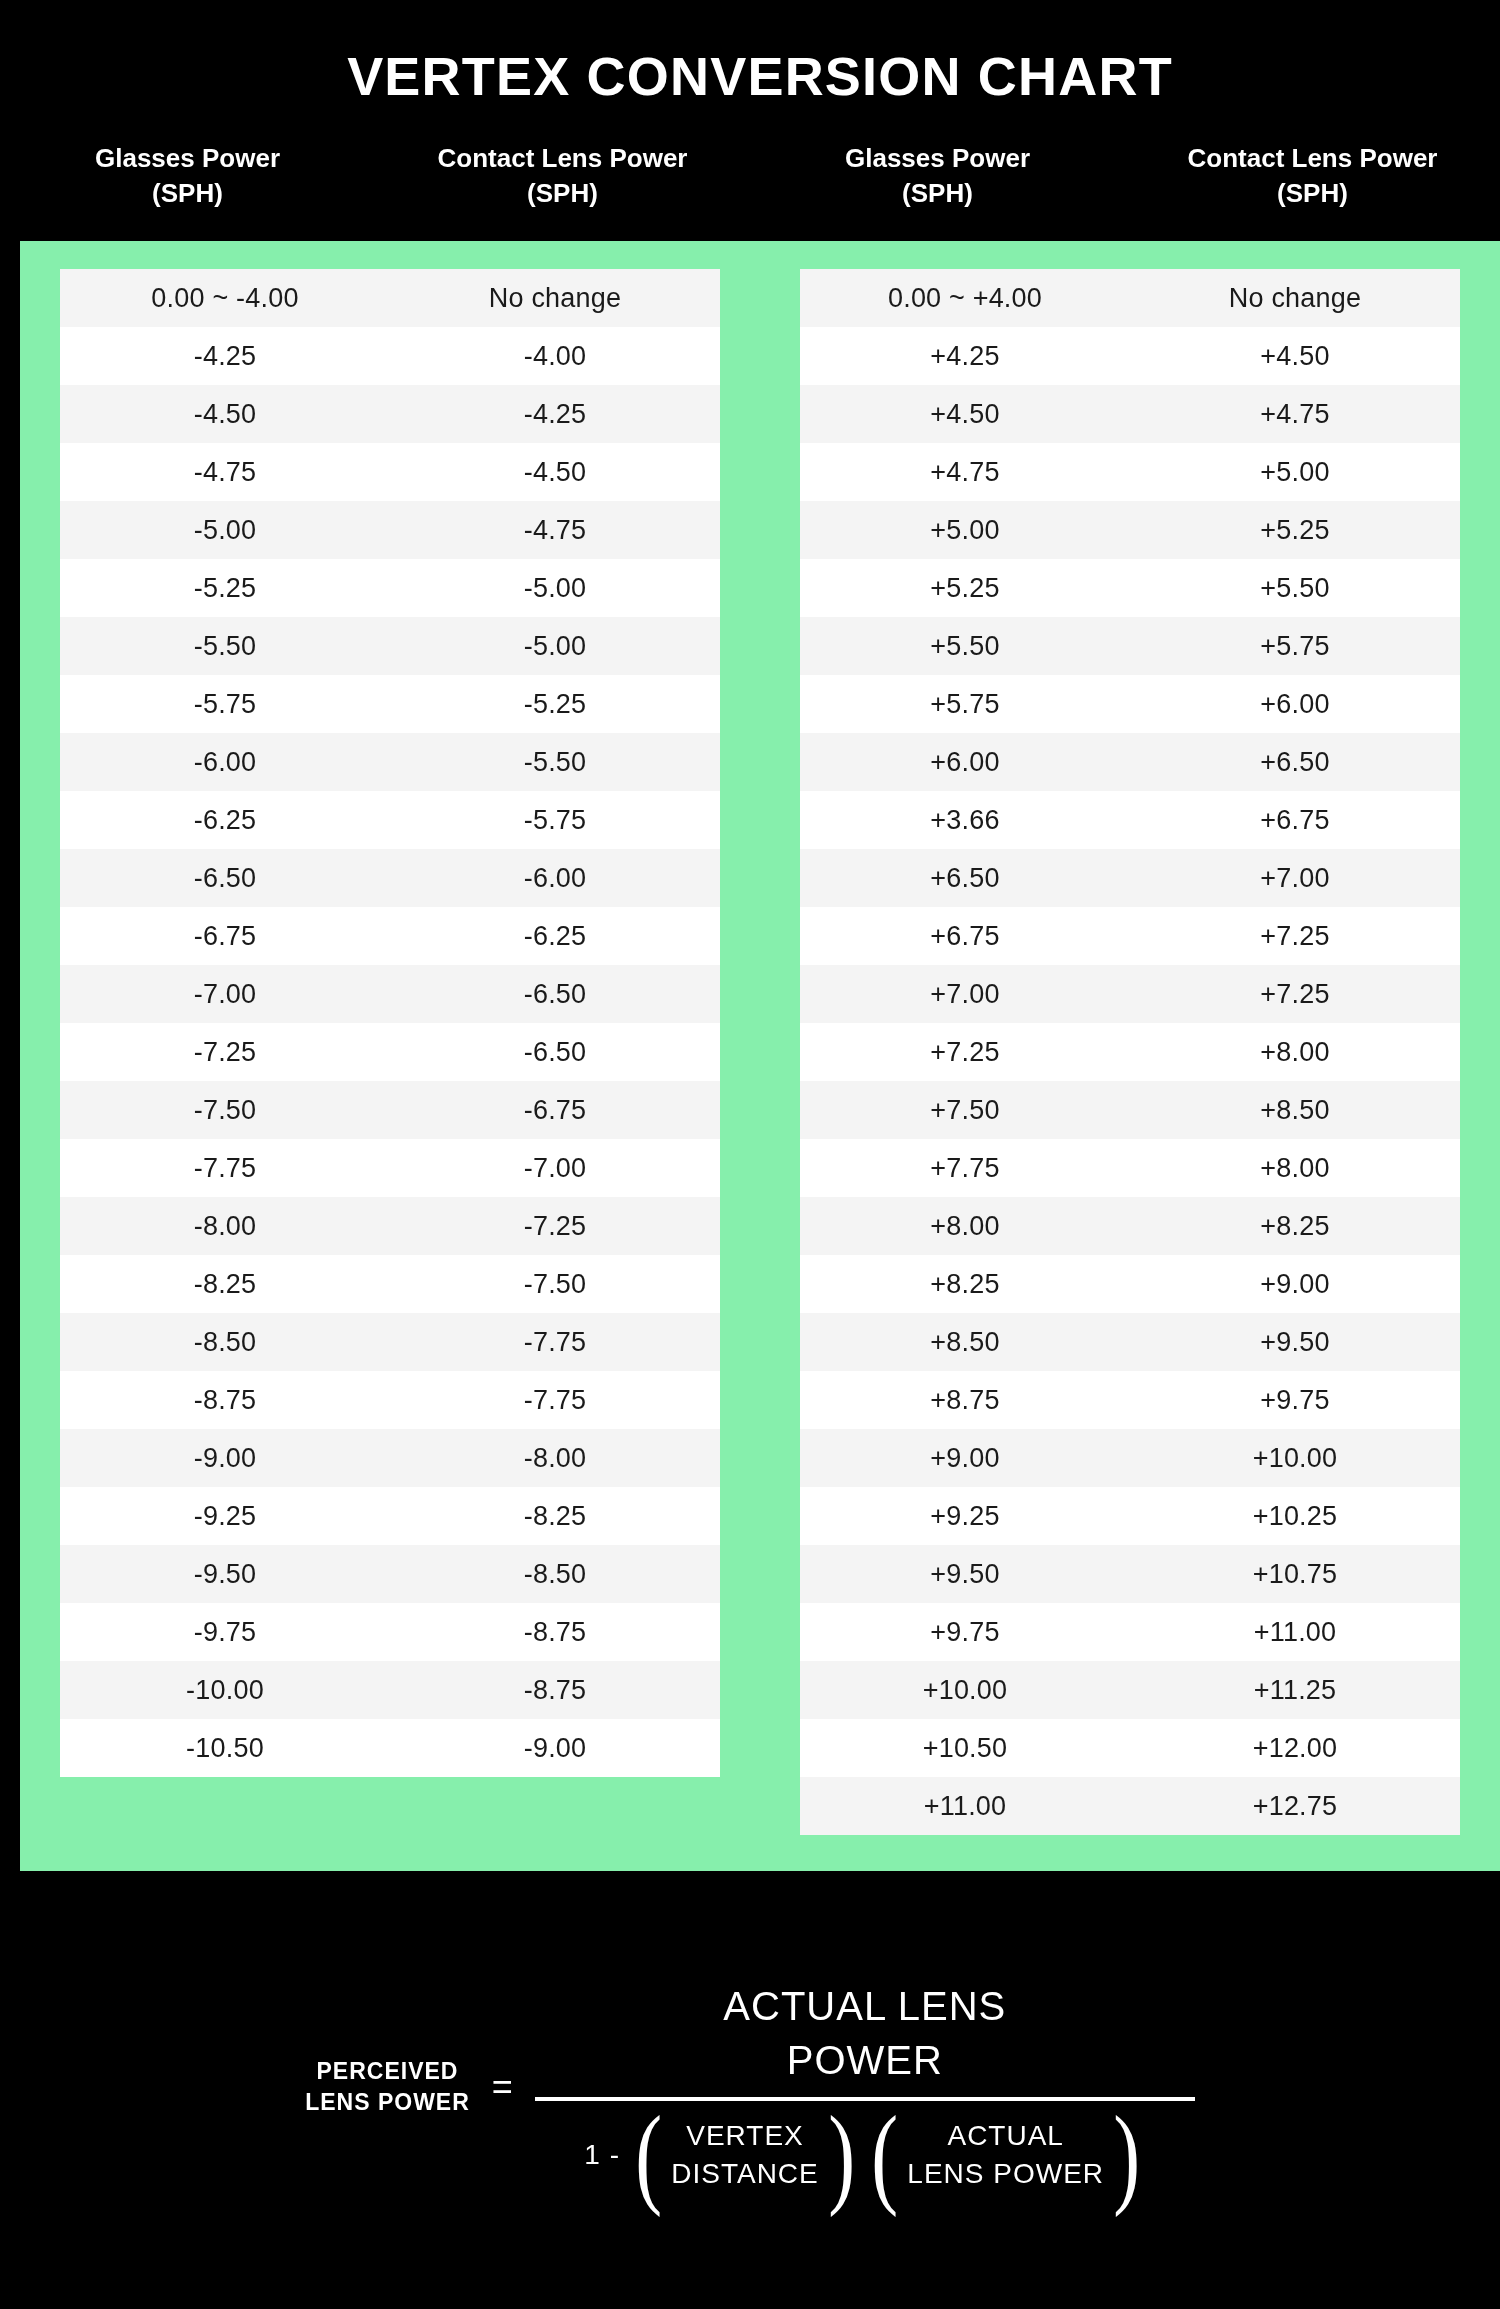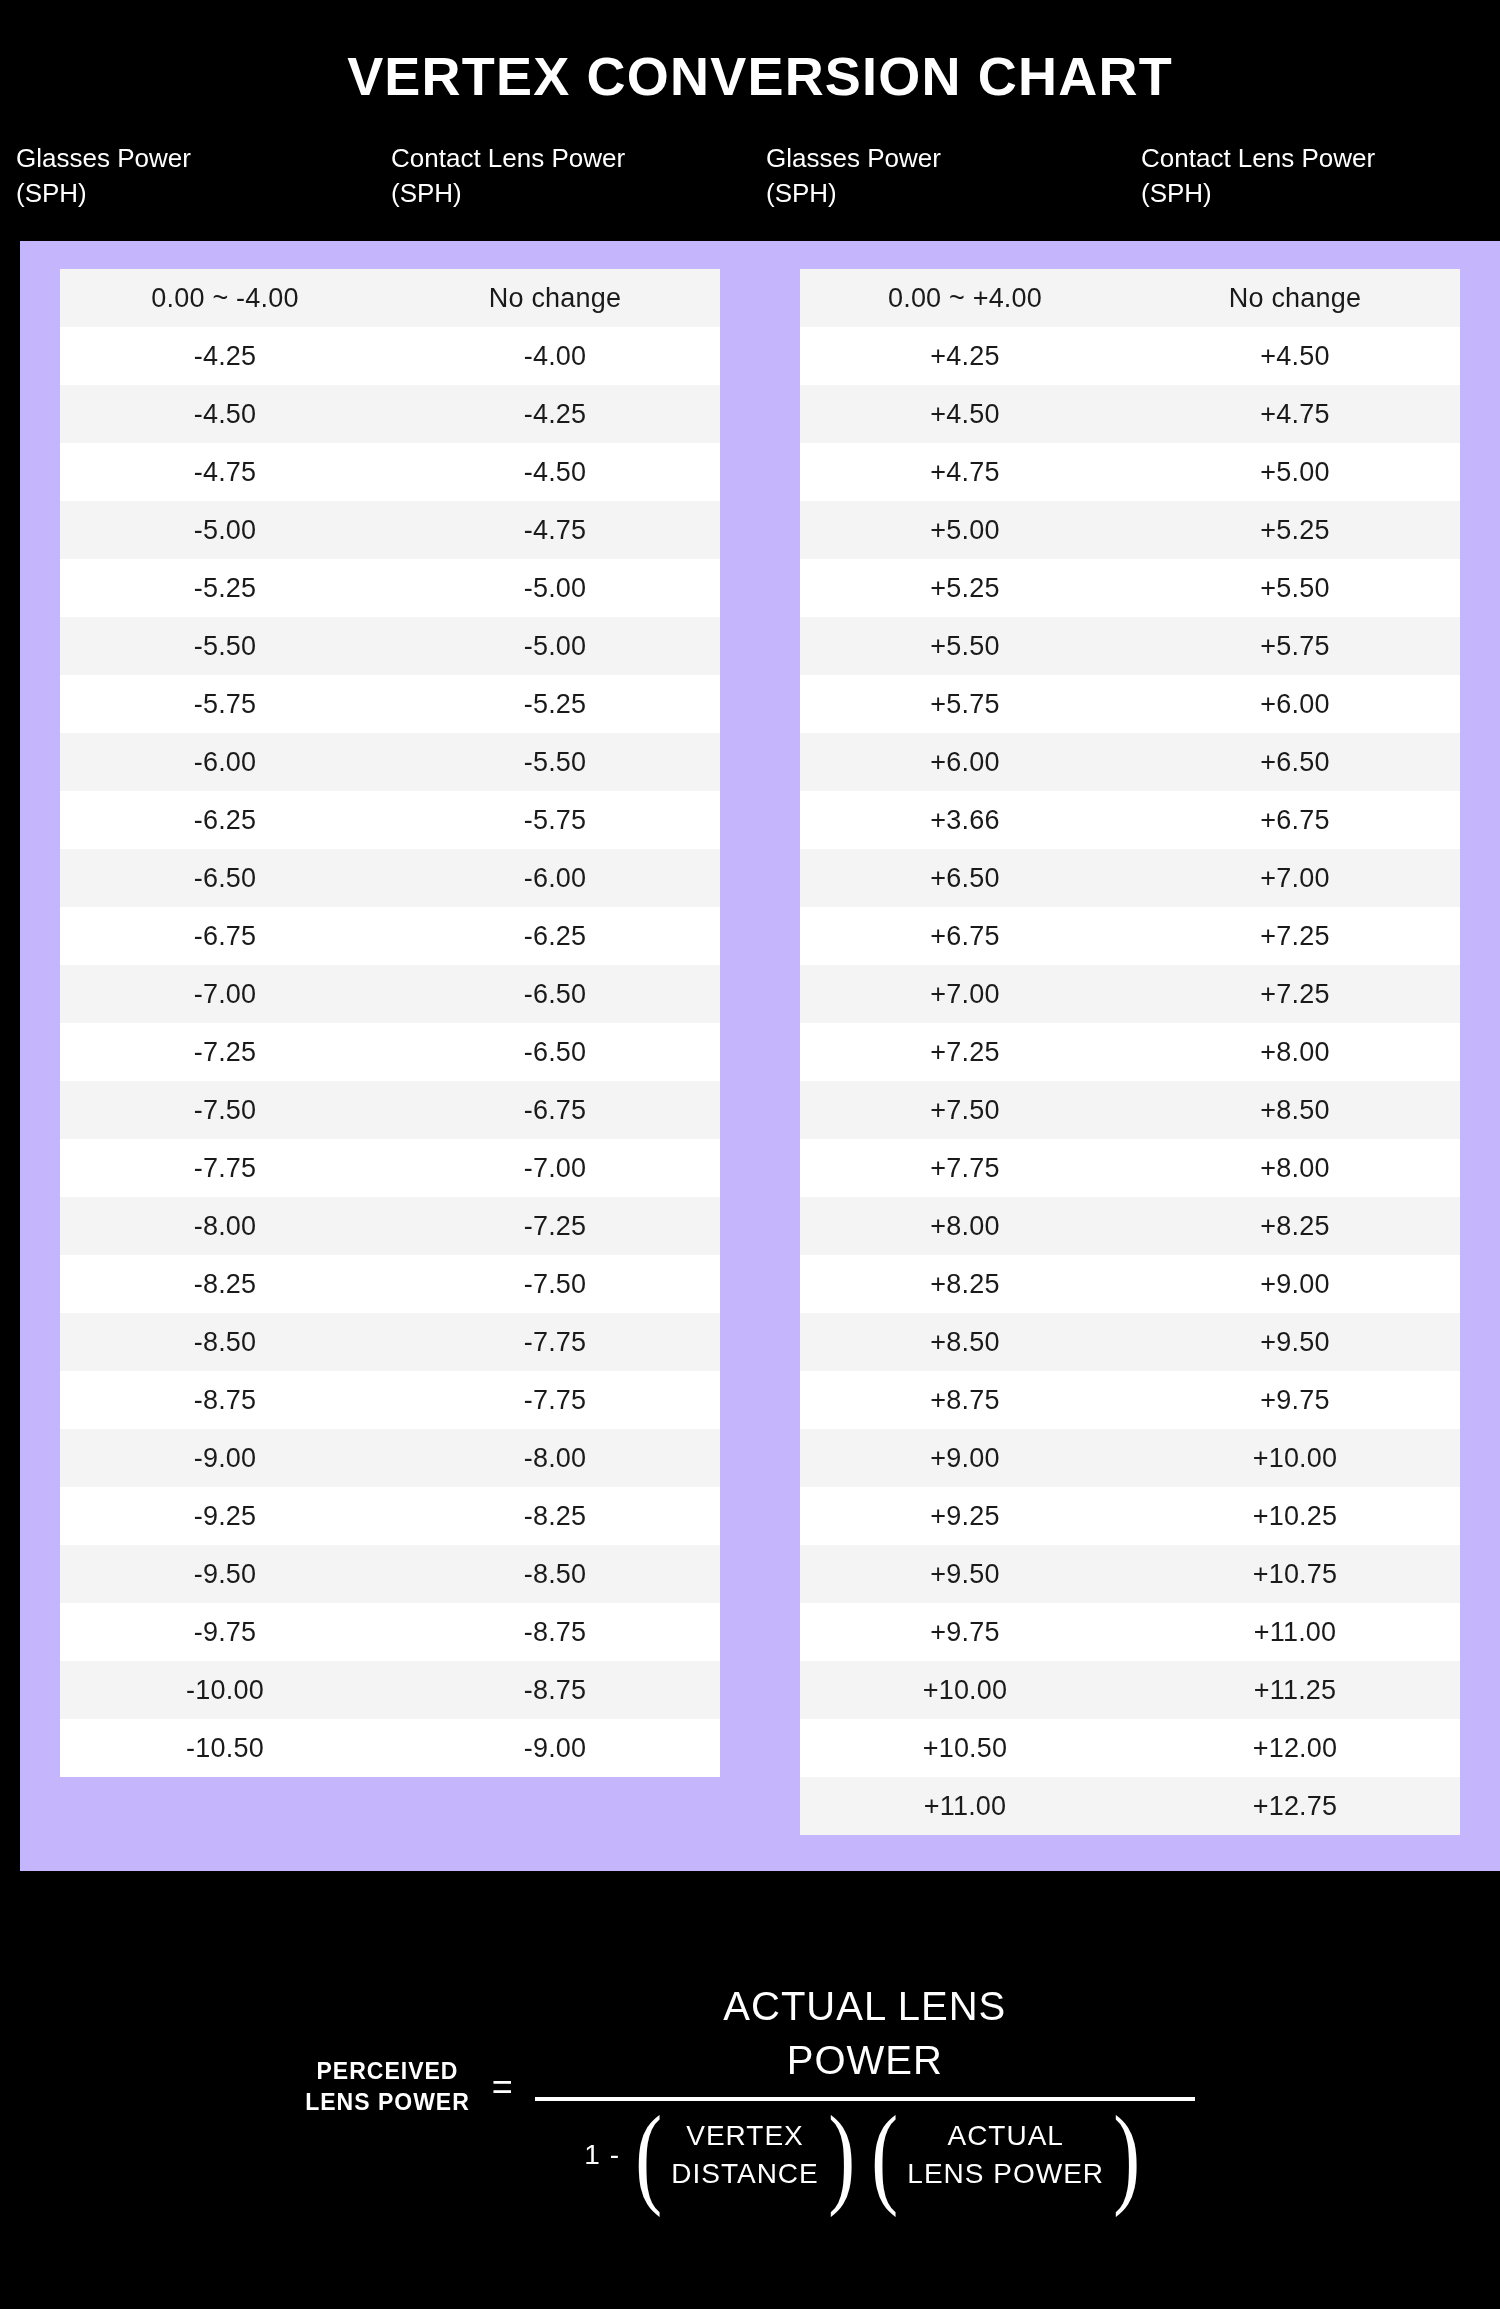--- a/index.html
+++ b/index.html
@@ -37,31 +37,32 @@
     background: #000000;
     display: flex;
     padding: 10px 0 30px 0;
   }
   .header-half {
     flex: 1 1 50%;
     display: flex;
   }
   .header-cell {
     flex: 1 1 50%;
+    text-align: center;
     color: #ffffff;
     font-size: 26px;
-    font-weight: 400;
+    font-weight: 700;
     line-height: 1.35;
     padding: 0 16px;
   }
   .header-cell .l2 { display: block; }
 
   
   .tables-area {
-    background: #c4b5fd;
+    background: #86efac;
     display: flex;
     padding: 28px 0 36px 0;
     gap: 0;
     margin-left: 20px;
   }
   .table-block {
     flex: 1 1 50%;
     padding: 0 40px;
   }
   .vtable {

